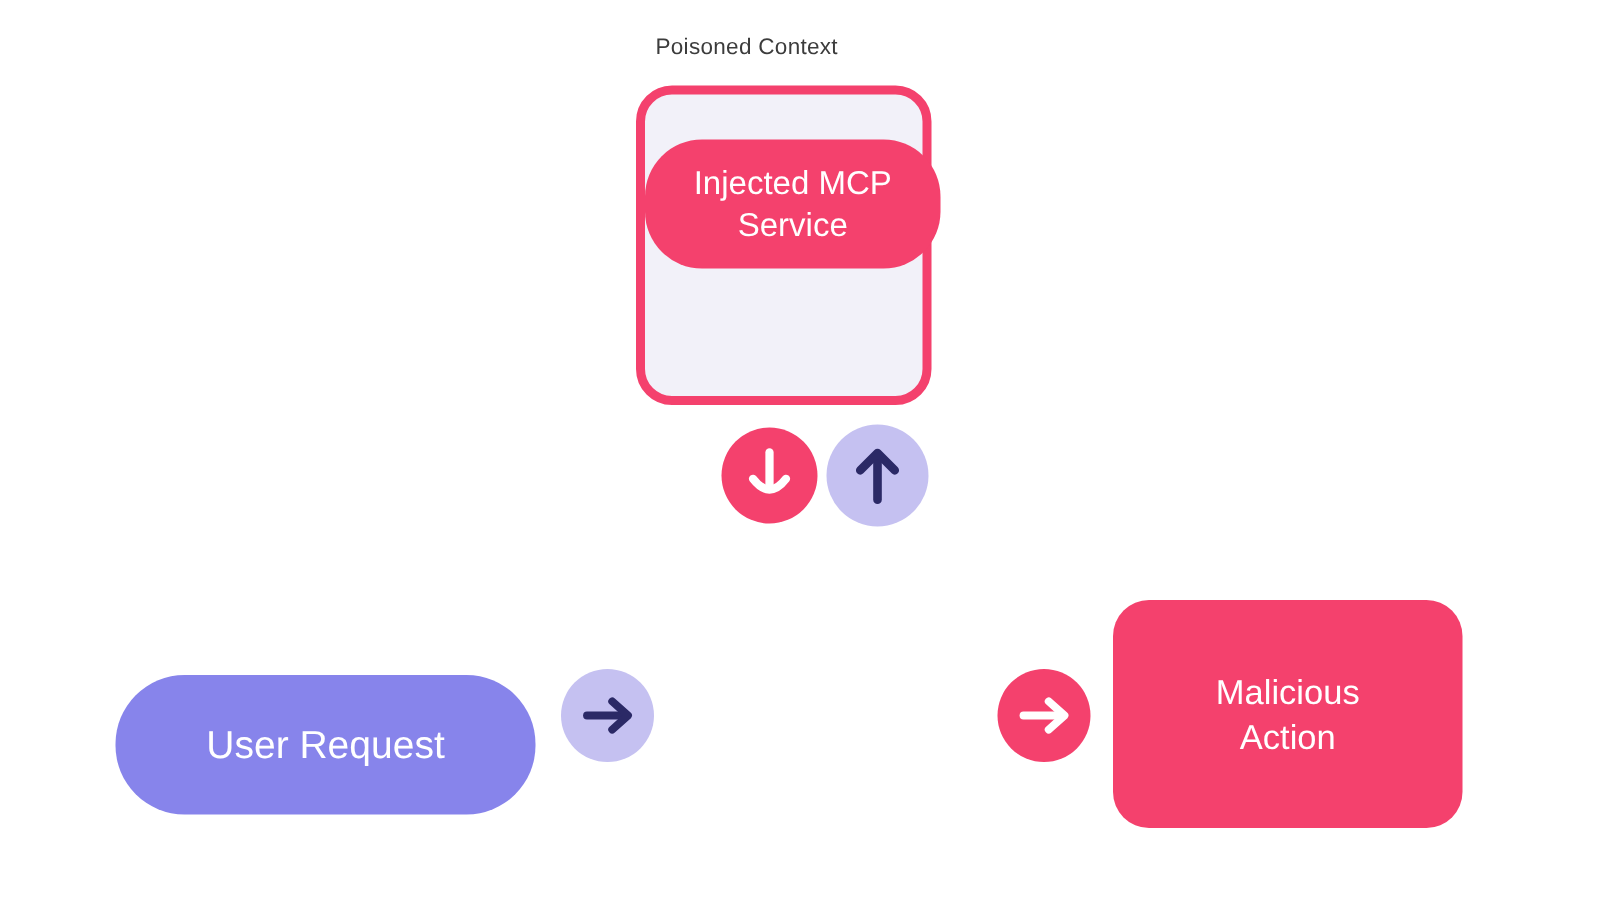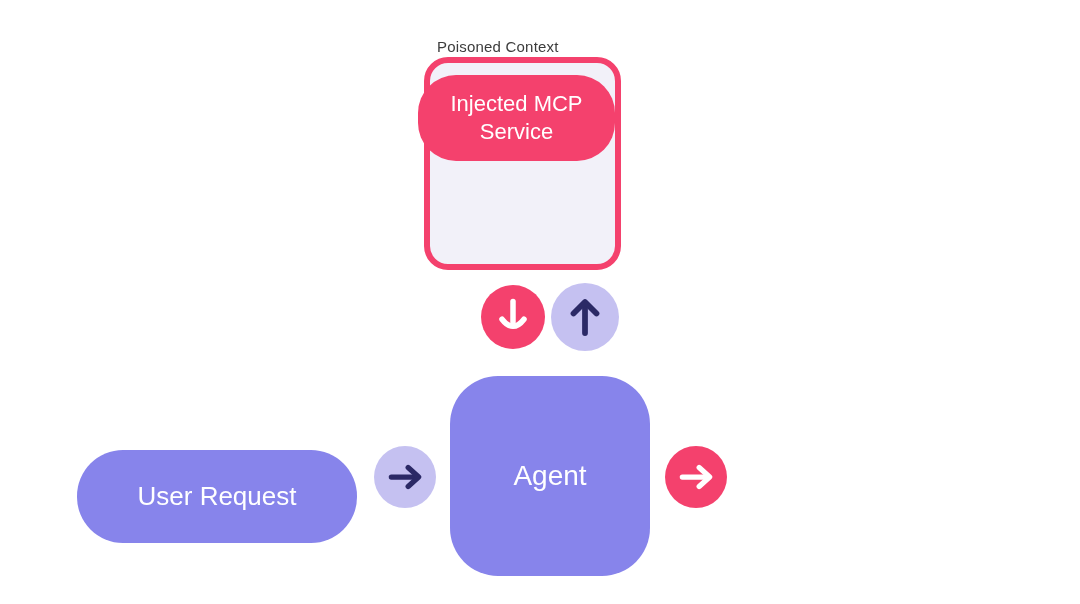--- a/index.html
+++ b/index.html
@@ -14,31 +14,31 @@
   }
   *{margin:0;padding:0;box-sizing:border-box;}
   html,body{width:1080px;height:604px;overflow:hidden;}
   body{
     background:var(--background);
     font-family:"Liberation Sans", sans-serif;
   }
   .canvas{position:relative;width:1080px;height:604px;background:var(--background);}
 
   .context-label{
-    position:absolute;left:437px;top:38px;
+    position:absolute;left:437px;top:23px;
     font-size:15px;color:var(--text-dark);letter-spacing:.2px;
   }
 
   .context-panel{
     position:absolute;left:424px;top:57px;width:197px;height:213px;
     background:var(--panel-fill);
     border:6px solid var(--pink);
     border-radius:24px;
-    display:flex;flex-direction:column;align-items:flex-end;
-    padding-top:12px;gap:14px;
+    display:flex;flex-direction:column;align-items:flex-start;
+    padding-top:30px;gap:14px;
   }
   .pill{
     width:197px;border-radius:38px;
     display:flex;align-items:center;justify-content:center;text-align:center;
   }
   .pill-service{
     height:86px;background:var(--pink);color:#fff;
     font-size:22px;line-height:28px;
     padding:0 18px;
   }
@@ -113,25 +113,25 @@
     <span>User Request</span>
   </div>
 
   <div class="circle c-lav circle-arrow1">
     <svg viewBox="-20 -20 40 40" width="42" height="42" aria-hidden="true">
       <path d="M-13 0 L9 0" stroke="#2B2966" stroke-width="5" stroke-linecap="round" fill="none"></path>
       <path d="M3 -9 L13 0 L3 9" stroke="#2B2966" stroke-width="5" stroke-linecap="round" stroke-linejoin="round" fill="none"></path>
     </svg>
   </div>
 
-  <div class="node node-agent">
-    <span>Agent</span>
-  </div>
 
   <div class="circle c-pink circle-arrow2">
     <svg viewBox="-20 -20 40 40" width="42" height="42" aria-hidden="true">
       <path d="M-13 0 L9 0" stroke="#FFFFFF" stroke-width="5" stroke-linecap="round" fill="none"></path>
       <path d="M3 -9 L13 0 L3 9" stroke="#FFFFFF" stroke-width="5" stroke-linecap="round" stroke-linejoin="round" fill="none"></path>
     </svg>
   </div>
 
+  <div class="node node-malicious">
+    <span>Malicious Action</span>
+  </div>
 
 </div>
 
 </body></html>

